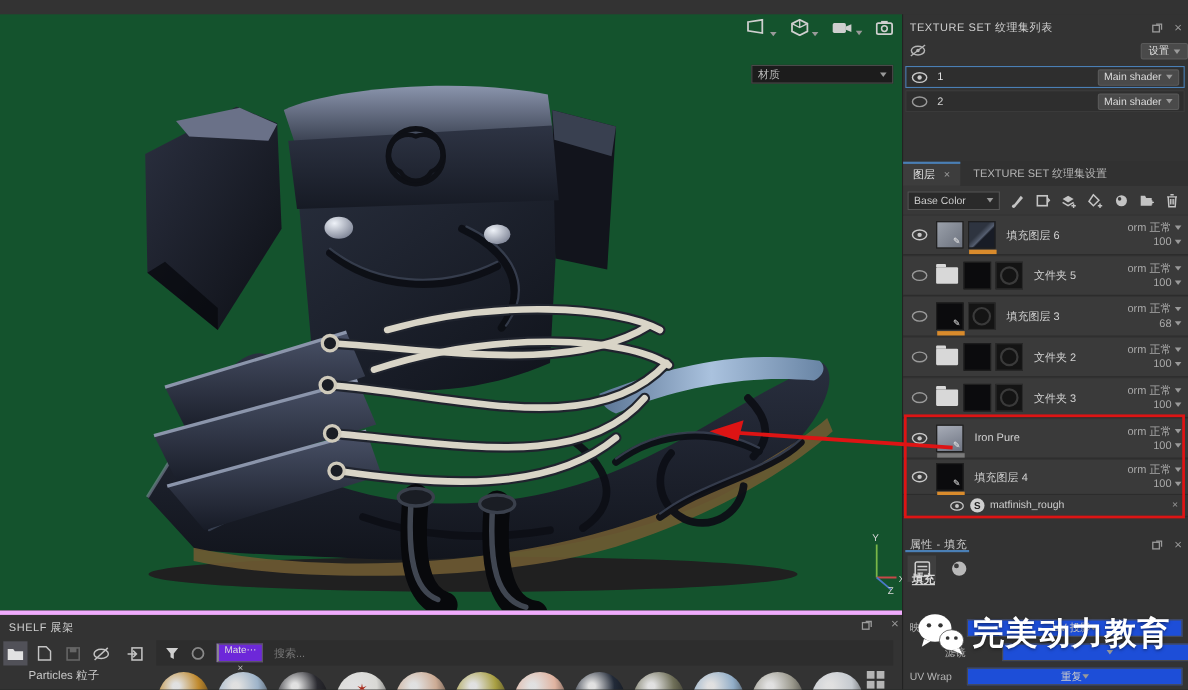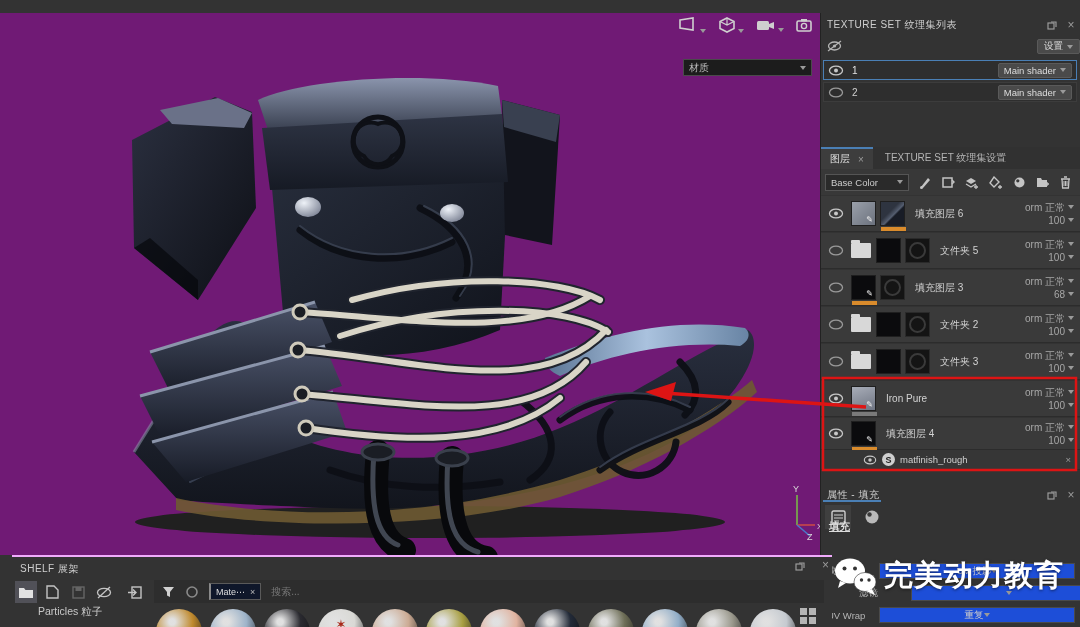--- a/index.html
+++ b/index.html
@@ -3,21 +3,21 @@
 <meta charset="utf-8">
 <style>
   html,body{margin:0;padding:0;background:#1e1e1e;}
   *{box-sizing:border-box;font-family:"Liberation Sans","DejaVu Sans",sans-serif;}
   #app{position:relative;width:1080px;height:627px;background:#333;overflow:hidden;color:#c8c8c8;font-size:11px;}
   .abs{position:absolute;}
   
   #menubar{left:0;top:0;width:1080px;height:13px;background:#3b3b3b;display:flex;align-items:flex-start;gap:18px;padding:1px 0 0 20px;overflow:hidden;}
   .menu-item{font-size:10px;color:#cfcfcf;}
   
-  #viewport{left:0;top:13px;width:820px;height:542px;background:#701a75;overflow:hidden;}
+  #viewport{left:0;top:13px;width:820px;height:542px;background:#14532d;overflow:hidden;}
   #vp-tools{right:268px;top:17px;display:flex;gap:12px;align-items:center;color:#cfcfcf;}
   .vp-ic{display:flex;align-items:flex-end;gap:2px;}
   #mat-dd{left:683px;top:46px;width:129px;height:17px;background:#1c1c1c;border:1px solid #4a4a4a;display:flex;align-items:center;justify-content:space-between;padding:0 5px;font-size:10px;color:#bbb;}
   .car{width:0;height:0;border-left:3.5px solid transparent;border-right:3.5px solid transparent;border-top:4px solid #9a9a9a;display:inline-block;}
   
   #rightcol{left:820px;top:13px;width:260px;height:614px;background:#333;border-left:1px solid #222;}
   .phead{height:22px;display:flex;align-items:center;padding:0 6px;color:#cfcfcf;font-size:10px;letter-spacing:.5px;}
   .phead .sp{flex:1;}
   .wbtn{color:#9a9a9a;margin-left:10px;font-size:12px;line-height:10px;}
   .ts-row{position:absolute;left:2px;width:254px;height:20px;background:#2e2e2e;display:flex;align-items:center;padding:0 4px;border:1px solid #3c3c3c;}
@@ -51,27 +51,27 @@
   #fxrow{position:absolute;left:0;width:260px;height:20px;background:#363636;border-bottom:1px solid #2c2c2c;display:flex;align-items:center;padding-left:42px;font-size:9.5px;color:#cfcfcf;}
   .scirc{width:13px;height:13px;border-radius:50%;background:#cfcfcf;color:#222;font-size:9px;font-weight:bold;display:flex;align-items:center;justify-content:center;margin:0 5px;}
   
   #props-underline{left:2px;top:487px;width:58px;height:2px;background:#4a7fb5;}
   .ptab{width:26px;height:24px;display:flex;align-items:center;justify-content:center;}
   .ptab.on{background:#3f3f3f;}
   .prop-row{position:absolute;left:0;width:260px;height:20px;display:flex;align-items:center;padding:0 6px;}
   .plabel{width:52px;font-size:9.5px;color:#b5b5b5;}
   .pdd{flex:1;height:16px;background:#1d4ed8;border:1px solid #4a4a4a;display:flex;align-items:center;justify-content:center;padding:0 5px;font-size:9.5px;color:#ccc;}
   
-  #shelf{left:12px;top:555px;width:820px;height:72px;background:#333;border-top:2px solid #f0abfc;}
+  #shelf{left:0;top:555px;width:820px;height:72px;background:#333;border-top:4px solid #f0abfc;}
   #shelf-title{left:8px;top:5px;font-size:10px;color:#cfcfcf;letter-spacing:.5px;}
   .stool{position:absolute;top:24px;width:22px;height:22px;display:flex;align-items:center;justify-content:center;color:#c4c4c4;}
   .stool.on{background:#515158;}
   .stool.dim{opacity:.35;}
   #shelf-right{left:142px;top:23px;width:670px;height:23px;background:#2d2d2d;display:flex;align-items:center;padding:0 8px;gap:10px;}
-  #chip{background:#0f172a;border:1px solid #5a5a5a;height:17px;display:flex;align-items:center;gap:5px;padding:0 5px;font-size:9px;color:#ddd;border-left:2px solid #8a8a8a;}
+  #chip{background:#6d28d9;border:1px solid #5a5a5a;height:17px;display:flex;align-items:center;gap:5px;padding:0 5px;font-size:9px;color:#ddd;border-left:2px solid #8a8a8a;flex-direction:column;}
   #search-ph{color:#777;font-size:10px;}
   .sphere{position:absolute;top:52px;width:46px;height:46px;border-radius:50%;display:flex;align-items:flex-start;justify-content:center;}
   .sphere .star{color:#a82818;font-size:13px;margin-top:8px;}
   #grid-ic{left:788px;top:51px;width:16px;height:16px;display:grid;grid-template-columns:7px 7px;grid-template-rows:7px 7px;gap:2px;}
   #grid-ic div{background:#b5b5b5;}
   
   #watermark{left:832px;top:556px;width:240px;display:flex;align-items:center;gap:6px;pointer-events:none;}
   #wm-text{color:#fff;font-size:29px;font-weight:bold;text-shadow:0 1px 3px rgba(0,0,0,.55);letter-spacing:1px;white-space:nowrap;}
   
   #anno{left:0;top:0;width:1080px;height:627px;pointer-events:none;}

